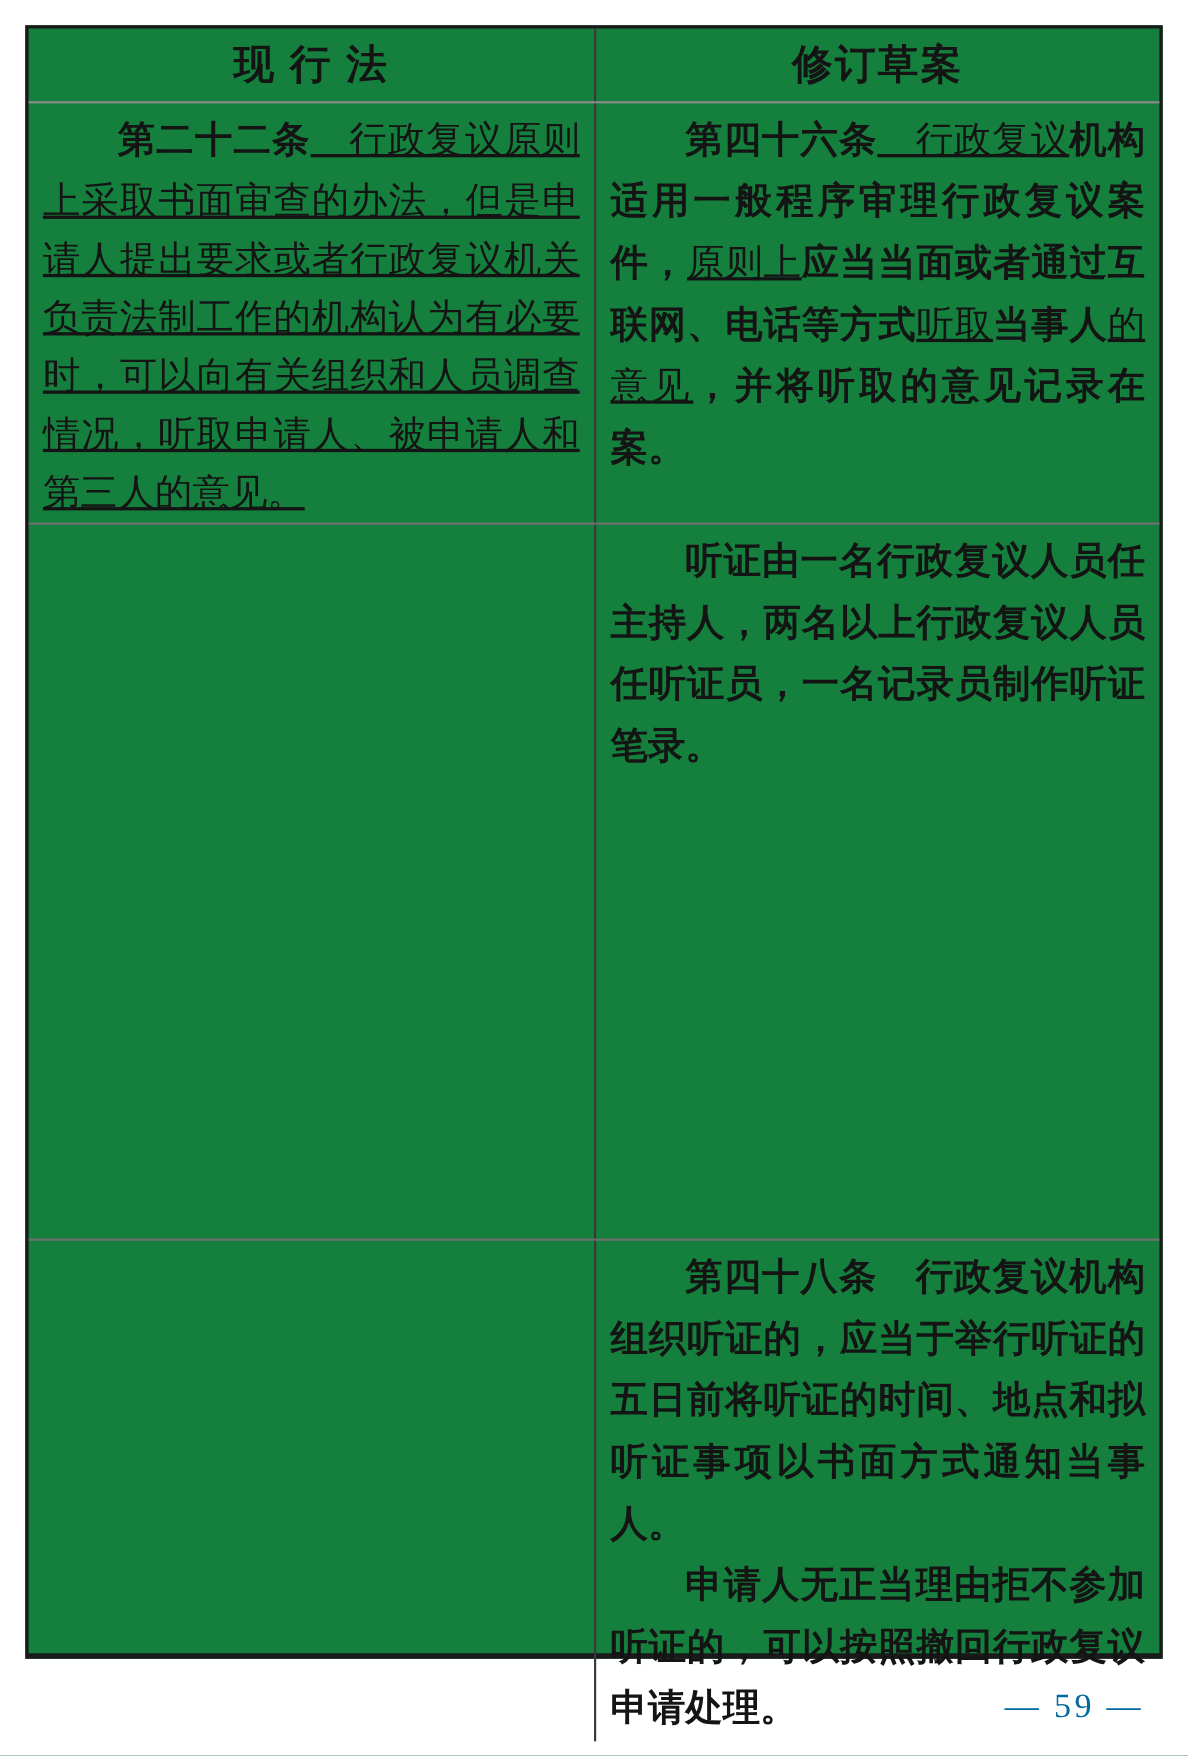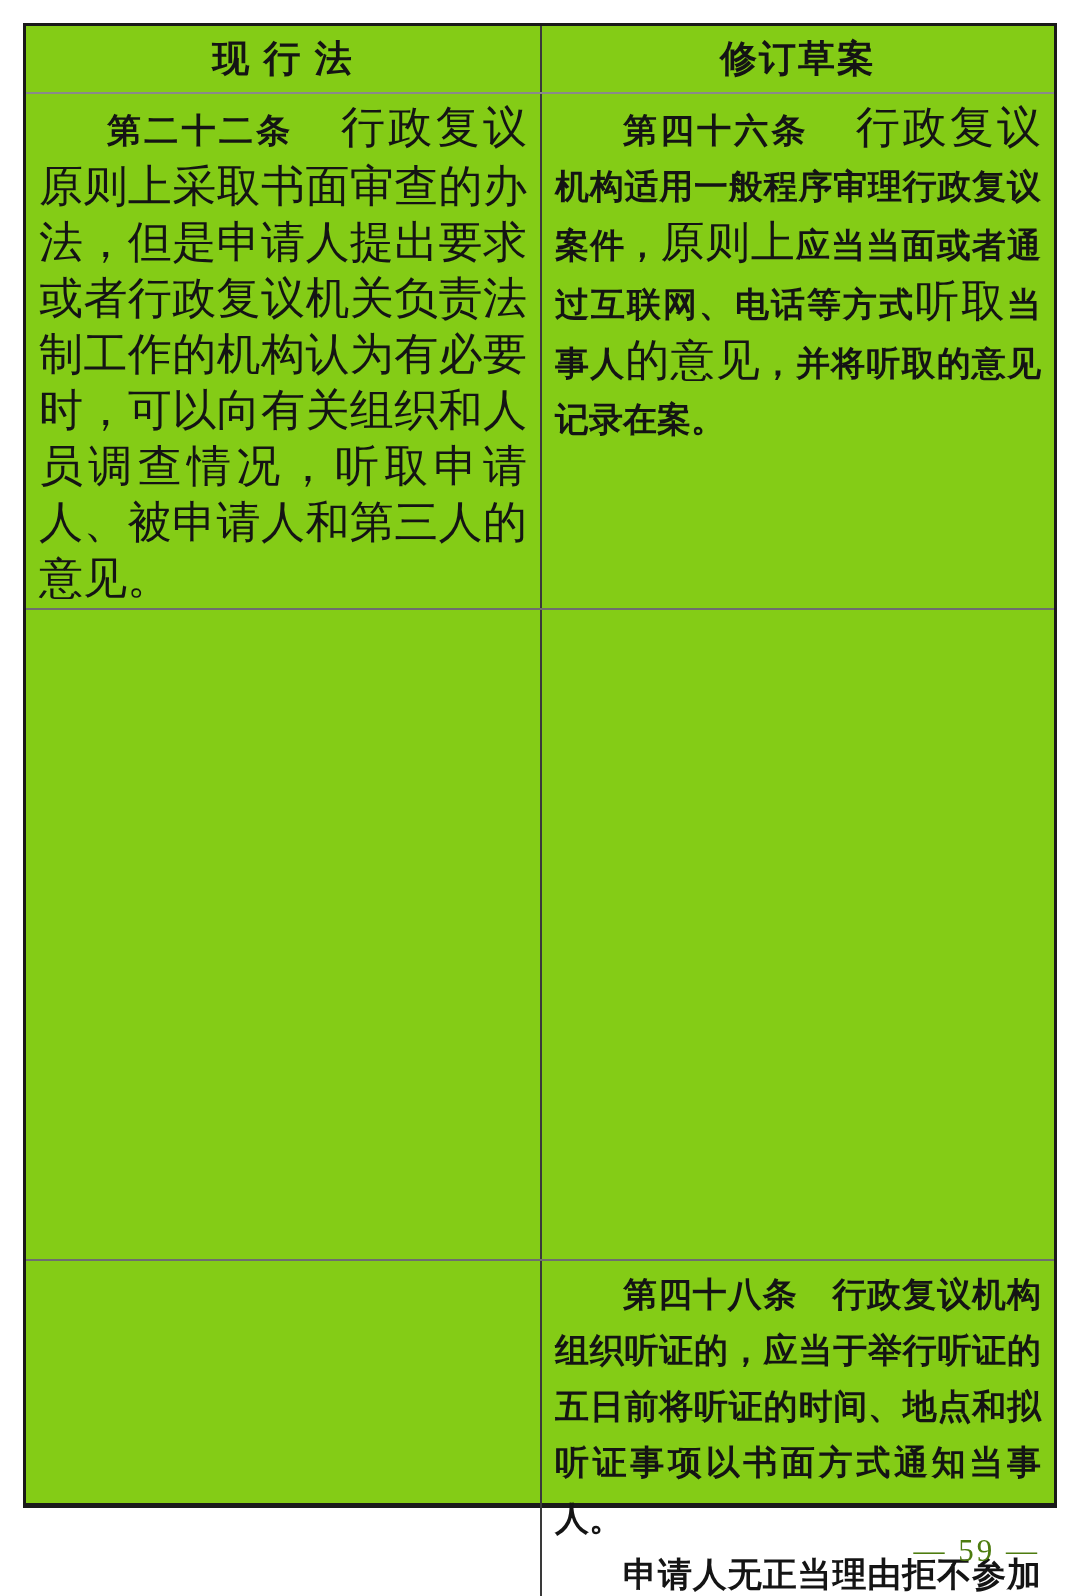--- a/index.html
+++ b/index.html
@@ -11,21 +11,21 @@
     color:#141414;
     overflow:hidden;
   }
   .comparison-table{
     position:absolute;left:23px;top:23px;
     width:1034px;height:1485px;
     box-sizing:border-box;
     border:3px solid #1a1a1a;
     border-bottom-width:5px;
     display:flex;flex-direction:column;
-    background:#84cc16;
+    background:#15803d;
   }
   .header-row{
     flex:0 0 66px;height:66px;
     display:flex;
     border-bottom:2px solid #8a8a8a;
   }
   .cell{box-sizing:border-box;min-width:0;}
   .cell-left{flex:0 0 516px;width:516px;border-right:2px solid #3a3a3a;}
   .cell-right{flex:1;}
   .header-cell{
@@ -49,28 +49,29 @@
     text-indent:2em;
     word-break:break-all;
   }
   .seg-b{
     font-family:Liberation Mono, monospace;
     font-weight:700;
   }
   .seg-r{
     font-family:"Liberation Serif",serif;
     font-weight:400;
-    font-size:44px;
+    font-size:34px;
+    text-decoration:underline;
   }
   .page-footer{
     position:absolute;
     top:1533px;right:40px;
     font-size:31px;
     letter-spacing:3px;
-    color:#4d7c0f;
+    color:#0369a1;
     font-family:"Liberation Serif",serif;
   }
 </style>
 </head>
 <body>
 
 <div class="page">
 
   <div class="comparison-table">
 
@@ -91,20 +92,21 @@
               <p class="para"><span class="seg-b">第四十六条</span><span class="seg-r">　行政复议</span><span class="seg-b">机构适用一般程序审理行政复议案件，</span><span class="seg-r">原则上</span><span class="seg-b">应当当面或者通过互联网、电话等方式</span><span class="seg-r">听取</span><span class="seg-b">当事人</span><span class="seg-r">的意见</span><span class="seg-b">，并将听取的意见记录在案。</span></p>
             </div>
           </div>
         </div>
         <div class="row row-1">
           <div class="cell cell-left">
             <div class="cell-inner"></div>
           </div>
           <div class="cell cell-right">
             <div class="cell-inner">
+              <p class="para"><span class="seg-b">听证由一名行政复议人员任主持人，两名以上行政复议人员任听证员，一名记录员制作听证笔录。</span></p>
             </div>
           </div>
         </div>
         <div class="row row-2">
           <div class="cell cell-left">
             <div class="cell-inner"></div>
           </div>
           <div class="cell cell-right">
             <div class="cell-inner">
               <p class="para"><span class="seg-b">第四十八条　行政复议机构组织听证的，应当于举行听证的五日前将听证的时间、地点和拟听证事项以书面方式通知当事人。</span></p>

